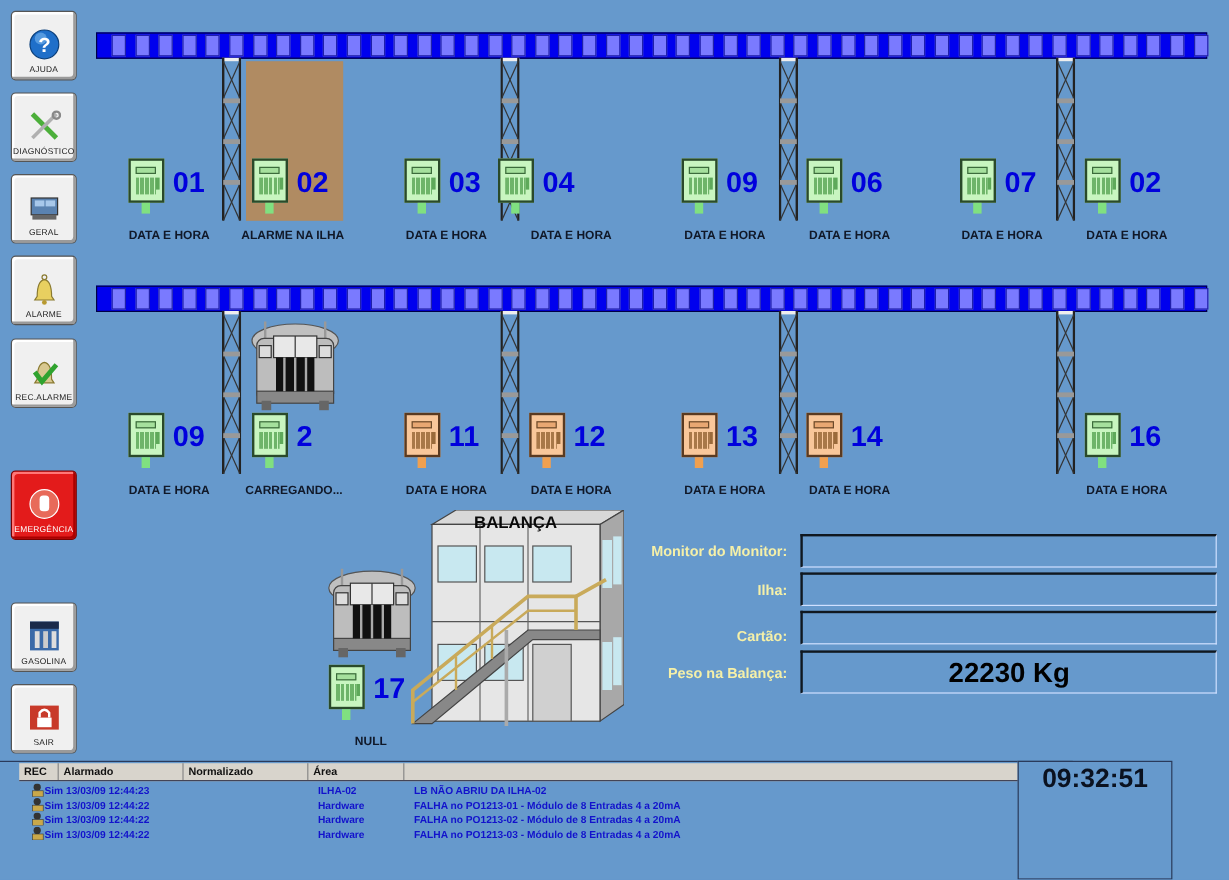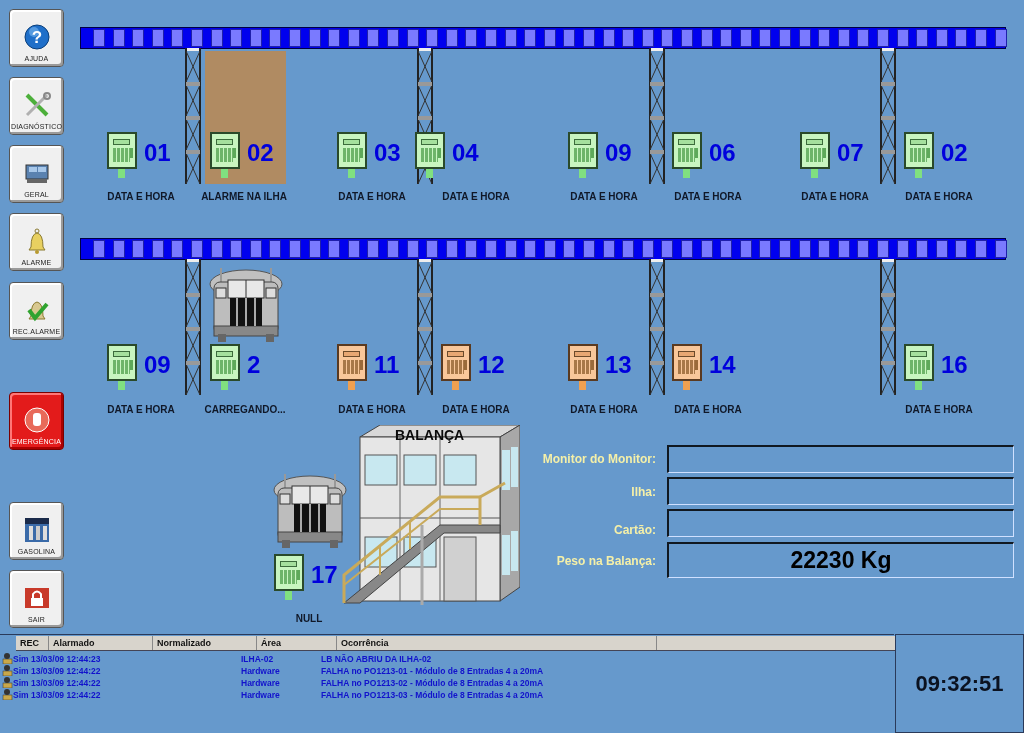--- a/index.html
+++ b/index.html
@@ -49,25 +49,25 @@
   .ilabel { position: absolute; right: 368px; font-size: 12px; font-weight: bold; color: #f5f0a8; text-align: right; white-space: nowrap; }
   .ifield { position: absolute; left: 667px; width: 347px; height: 28px; border-top: 2px solid #101820; border-left: 2px solid #101820;
     border-right: 1px solid #cfe0ff; border-bottom: 1px solid #cfe0ff; background: #6699cc; display: flex; align-items: center; justify-content: center; }
   .ifield .val { font-size: 23px; font-weight: bold; color: #000; }
 
   
   .atable { position: absolute; left: 0; top: 634px; width: 894px; height: 99px; border-top: 1px solid #2a3a5a; }
   .ahead { position: absolute; left: 0; top: 1px; height: 15px; width: 894px; background: #d8d4cc; border-bottom: 1px solid #445; margin-left: 16px; }
   .ahead .col { position: absolute; top: 0; height: 14px; font-size: 9px; font-weight: bold; color: #111; padding-left: 4px; line-height: 14px; border-right: 1px solid #888; }
   .arow { position: absolute; left: 0; height: 12px; width: 894px; font-size: 8.5px; font-weight: bold; color: #1212cc; }
-  .arow span { position: absolute; top: 0; white-space: nowrap; line-height: 12px; }
+  .arow span { position: absolute; top: 0; white-space: nowrap; line-height: 12px; margin-left: 24px; }
   .arow .rec-icon { left: 2px; top: 0; width: 11px; height: 11px; }
 
-  .clock { position: absolute; left: 895px; top: 634px; width: 129px; height: 99px; border: 1px solid #2a3a5a; background: #6699cc;
-    display: flex; flex-direction: column; align-items: center; justify-content: center; }
+  .clock { position: absolute; left: 848px; top: 634px; width: 129px; height: 99px; border: 1px solid #2a3a5a; background: #6699cc;
+    display: flex; justify-content: center; }
   .clock div { font-size: 22px; font-weight: bold; color: #0b1220; line-height: 28px; }
 </style>
 </head>
 <body>
 
 <div class="sbtn" style="top:9px">
   <div class="ic">
     <svg width="28" height="28" viewBox="0 0 28 28">
         <circle cx="14" cy="14" r="12" fill="#1f6fc9" stroke="#0b3f7a"></circle>
         <circle cx="11" cy="9" r="5" fill="#7ab8f0" opacity=".6"></circle>
@@ -667,21 +667,20 @@
 <div class="ifield" style="top:542px;height:36px">
     <span class="val">22230 Kg</span>
   </div>
 
 <div class="atable">
   <div class="ahead">
     <div class="col" style="left:0;width:33px">REC</div>
     <div class="col" style="left:33px;width:104px">Alarmado</div>
     <div class="col" style="left:137px;width:104px">Normalizado</div>
     <div class="col" style="left:241px;width:80px">Área</div>
-    <div class="col" style="left:321px;width:320px">Ocorrência</div>
     <div class="col" style="left:641px;width:253px"></div>
   </div>
   <div id="arows">
       <div class="arow" style="top: 18px;">
         <span class="rec-icon"><svg width="11" height="11" viewBox="0 0 11 11">
             <circle cx="5" cy="3" r="3" fill="#333"></circle>
             <rect x="1" y="6" width="9" height="5" fill="#c9a84a" stroke="#333" stroke-width=".5"></rect>
           </svg></span>
         <span style="left:13px">Sim</span>
         <span style="left:31px">13/03/09 12:44:23</span>

